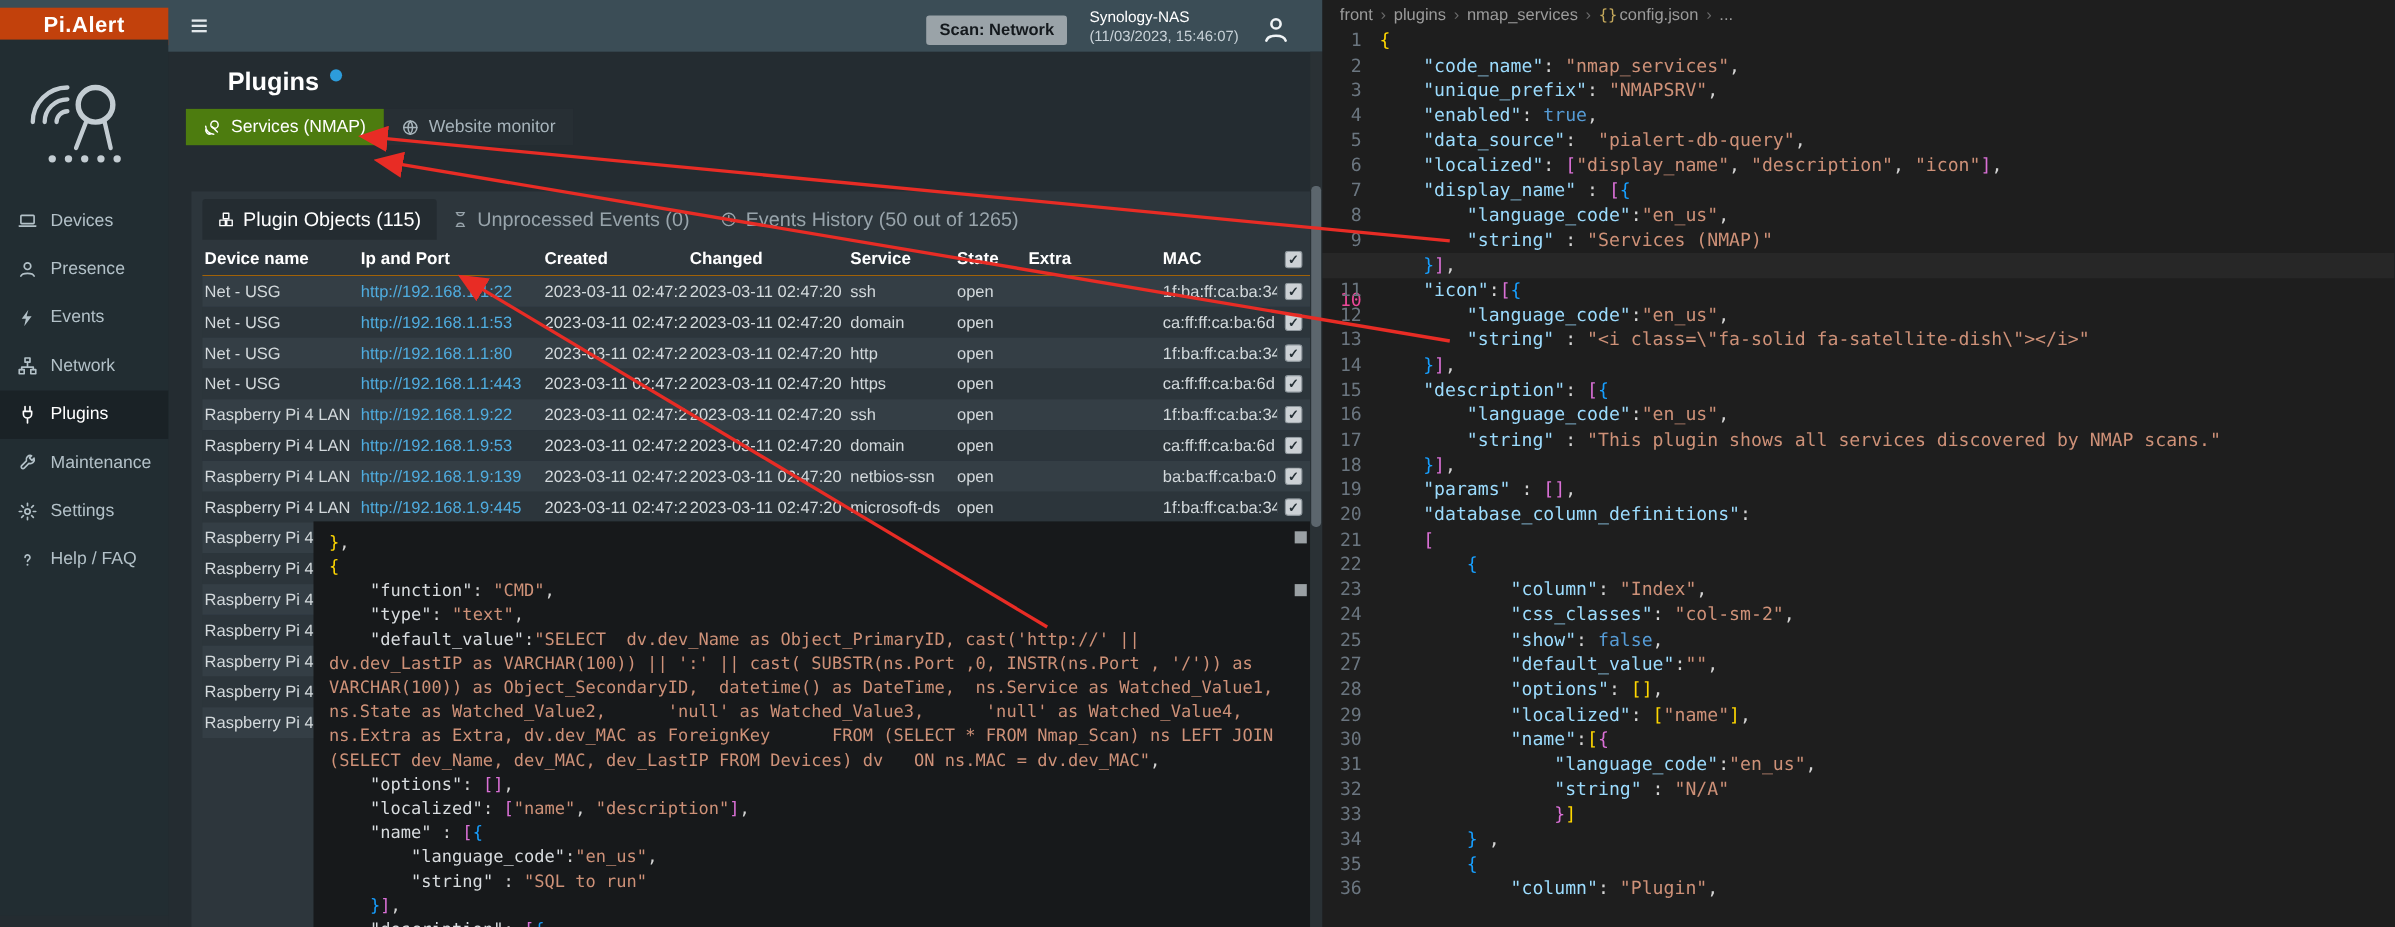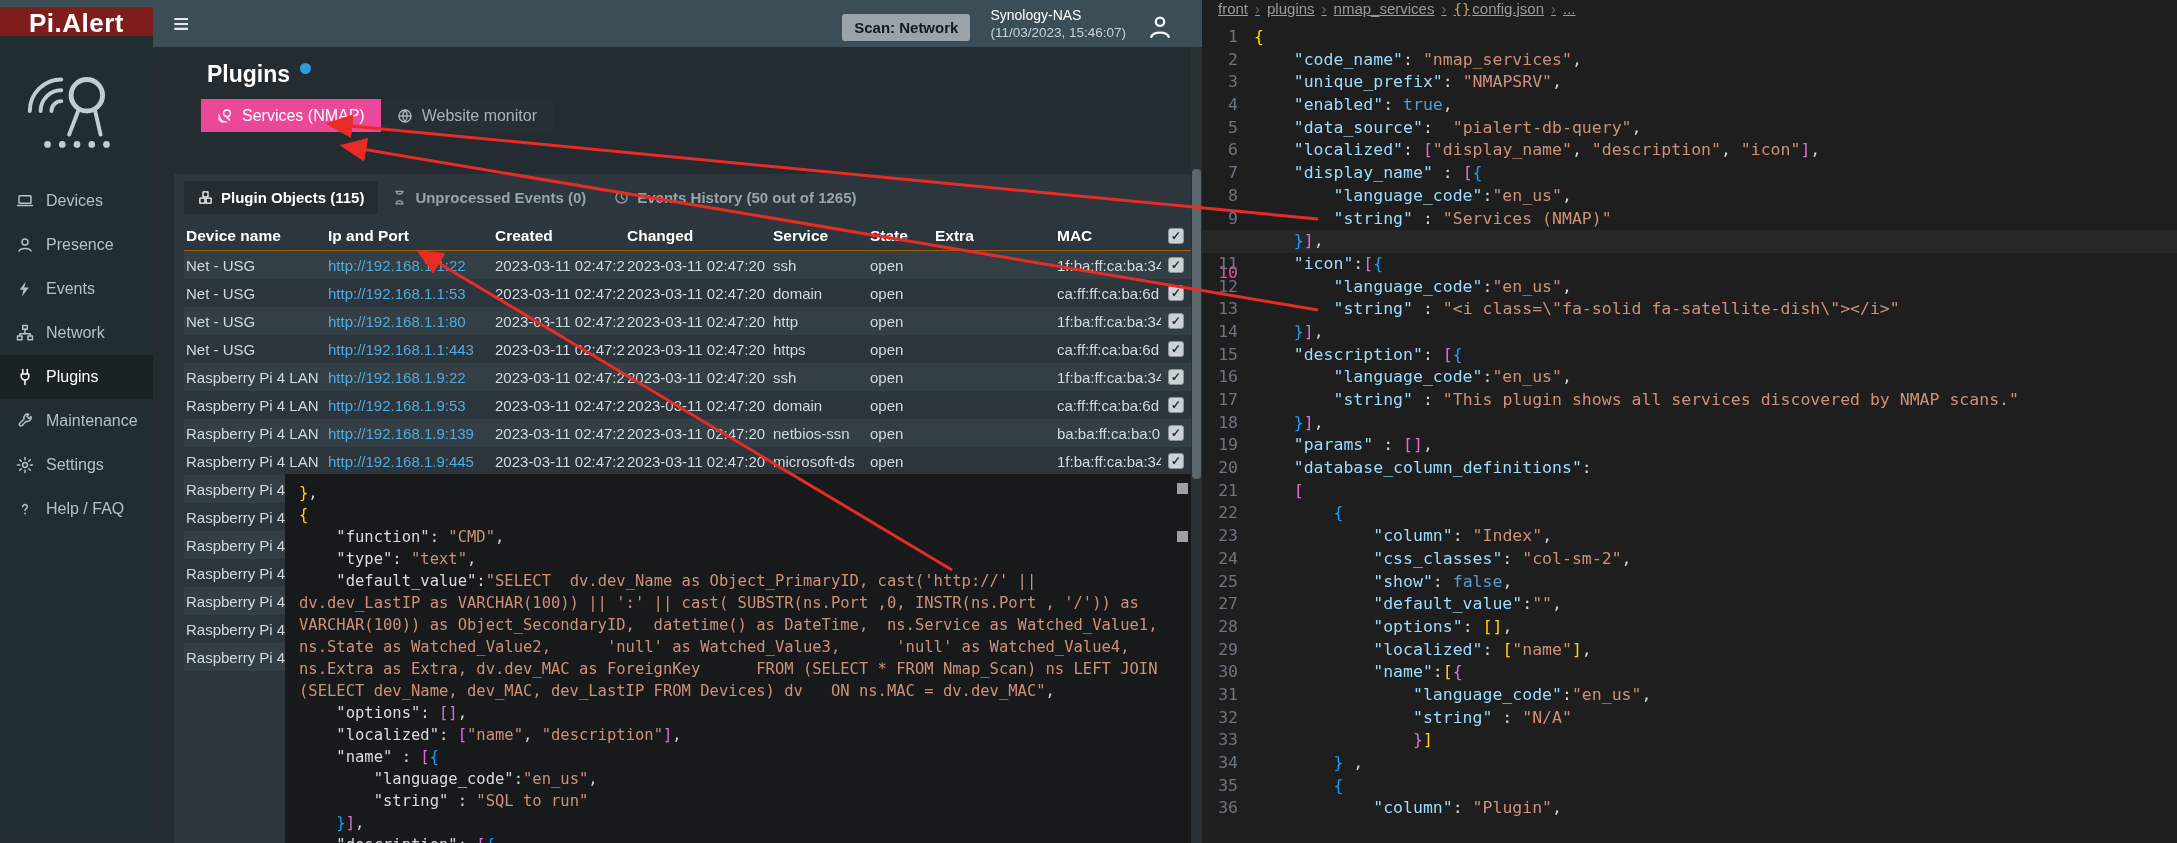--- a/index.html
+++ b/index.html
@@ -2,21 +2,21 @@
 <html><head>
 <meta charset="utf-8">
 <style>
   * { box-sizing: border-box; }
   html,body { margin:0; padding:0; background:#14191d; }
   body { font-family:"Liberation Sans", sans-serif; }
   .app { position:relative; width:2177px; height:843px; overflow:hidden; background:#242c31; }
 
   
   .topbar { position:absolute; left:0; top:0; width:1202px; height:47px; background:#3b4d56; display:flex; align-items:center; z-index:3; }
-  .brand { width:153px; height:34px; background:#7f1d1d; color:#fff; font-size:26px; font-weight:bold; display:flex; align-items:center; justify-content:center; letter-spacing:.5px; flex:none; cursor:pointer; }
+  .brand { width:153px; height:34px; background:#c2410c; color:#fff; font-size:20px; font-weight:bold; display:flex; align-items:center; justify-content:center; letter-spacing:.5px; flex:none; cursor:pointer; }
   .hamburger { color:#e2e8eb; font-size:28px; padding:0 20px; cursor:pointer; line-height:47px; }
   .topbar-right { margin-left:auto; display:flex; align-items:flex-end; gap:20px; padding-right:28px; }
   .scan-badge { background:#9aa3a8; color:#14191d; font-size:15px; font-weight:bold; padding:5px 12px; border-radius:3px; white-space:nowrap; }
   .host-block { color:#fff; font-size:14px; line-height:1.3; }
   .host-time { color:#c8d2d8; font-size:13.5px; }
   .hicon { color:#f0f4f6; width:28px; height:28px; cursor:pointer; }
   .hicon svg { width:100%; height:100%; fill:none; stroke:currentColor; stroke-width:2; stroke-linecap:round; }
 
   
   .sidebar { position:absolute; left:0; top:36px; width:153px; height:796px; background:#222d32; z-index:3; }
@@ -28,26 +28,26 @@
   .icn { width:18px; height:18px; display:inline-flex; flex:none; }
   .icn svg { width:100%; height:100%; fill:none; stroke:currentColor; stroke-width:2; stroke-linecap:round; stroke-linejoin:round; }
 
   
   .main { position:absolute; left:153px; top:47px; width:1049px; height:796px; background:#242c31; z-index:1; }
   .page-head { display:flex; align-items:flex-start; gap:10px; padding:14px 0 0 20px; color:#fff; font-size:23px; font-weight:bold; }
   .title-icn { width:24px; height:24px; margin-top:2px; color:#e8edf0; }
   .title-dot { width:11px; height:11px; border-radius:50%; background:#2d9cdb; margin-top:2px; cursor:pointer; }
   .plugin-tabs { display:flex; margin:11px 0 0 16px; }
   .ptab { display:flex; align-items:center; gap:9px; padding:7px 16px; font-size:16px; color:#a7b4bb; background:#272f34; cursor:pointer; height:33px; }
-  .ptab.active { background:#ec4899; color:#fff;margin-left:32px; }
+  .ptab.active { background:#4d7c0f; color:#fff; }
   .ptab .icn { width:16px; height:16px; }
 
   .card { position:absolute; left:21px; top:127px; width:1017px; bottom:0; background:#2d363c; }
   .obj-tabs { display:flex; padding:7px 0 0 10px; }
-  .otab { display:flex; align-items:center; gap:8px; padding:8px 14px; color:#98a4ab; font-size:15px; cursor:pointer;font-weight:bold; }
+  .otab { display:flex; align-items:center; gap:8px; padding:8px 14px; color:#98a4ab; font-size:18px; cursor:pointer; }
   .otab.active { color:#fff; background:#242c31; border-radius:3px 3px 0 0; }
   .otab .icn { width:15px; height:15px; }
 
   .table { position:absolute; left:10px; top:48px; width:1007px; }
   .thead { display:flex; height:29px; align-items:center; color:#fff; font-weight:bold; font-size:15.5px; border-bottom:1px solid #a16207; }
   .trow { display:flex; height:28px; align-items:center; font-size:15px; color:#d3d9dc; cursor:default; }
   .tbody .trow:nth-child(odd) { background:#343e45; }
   .tbody .trow:nth-child(even) { background:#2c353b; }
   .cell { padding:0 8px 0 2px; white-space:nowrap; overflow:hidden; flex:none; }
   .c0{width:142px}.c1{width:167px}.c2{width:132px}.c3{width:146px}.c4{width:97px}.c5{width:65px}.c6{width:122px}.c7{width:106px}.c8{width:30px; display:flex; justify-content:center; padding:0;}
@@ -59,21 +59,21 @@
   .vthumb { position:absolute; left:1px; top:122px; width:9px; height:310px; background:#5c666d; border-radius:4px; }
 
   
   .overlay-code { position:absolute; left:285px; top:474px; width:906px; height:369px; background:#17191b; z-index:5; padding:8px 26px 8px 14px; font-family:"DejaVu Sans Mono", monospace; font-size:15.5px; line-height:22px; color:#d4d4d4; overflow:hidden; }
   .ovline { white-space:pre-wrap; }
   .ov-sq { position:absolute; right:3px; width:11px; height:11px; background:#9aa0a4; }
   .ov-sq.s1 { top:9px; } .ov-sq.s2 { top:57px; }
 
   
   .editor { position:absolute; left:1202px; top:0; width:975px; height:843px; background:#1e1e1e; z-index:2; }
-  .crumbs { height:26px; display:flex; color:#9b9b9b; font-size:15px; padding-left:16px; gap:7px; white-space:nowrap;text-decoration:underline; }
+  .crumbs { height:26px; display:flex; align-items:center; color:#9b9b9b; font-size:15px; padding-left:16px; gap:7px; white-space:nowrap; }
   .crumb { cursor:pointer; }
   .crumb-sep { color:#6b6b6b; }
   .crumb-braces { color:#c5a95c; font-family:"DejaVu Sans Mono", monospace; font-size:14px; margin-right:2px; }
   .code { position:absolute; top:26px; left:0; right:0; bottom:0; font-family:"DejaVu Sans Mono", monospace; font-size:16.5px; line-height:22.7px; color:#d4d4d4; overflow:hidden; }
   .cline { display:flex; height:22.7px; }
   .cline.active { background:rgba(255,255,255,0.045); }
   .lnum { width:52px; text-align:right; padding-right:16px; color:#6b7680; flex:none; }
   .cline.active .lnum { color:#ec4899;margin-top:32px; }
   .ctext { white-space:pre; }
 

